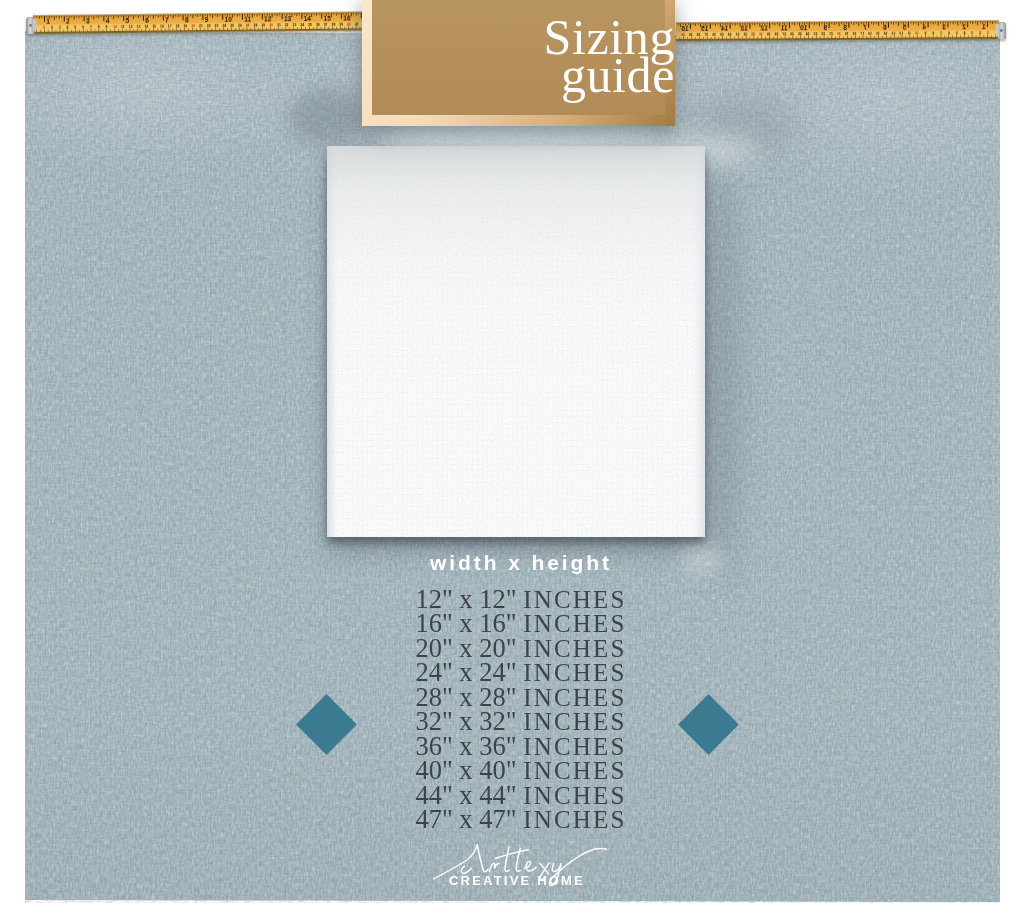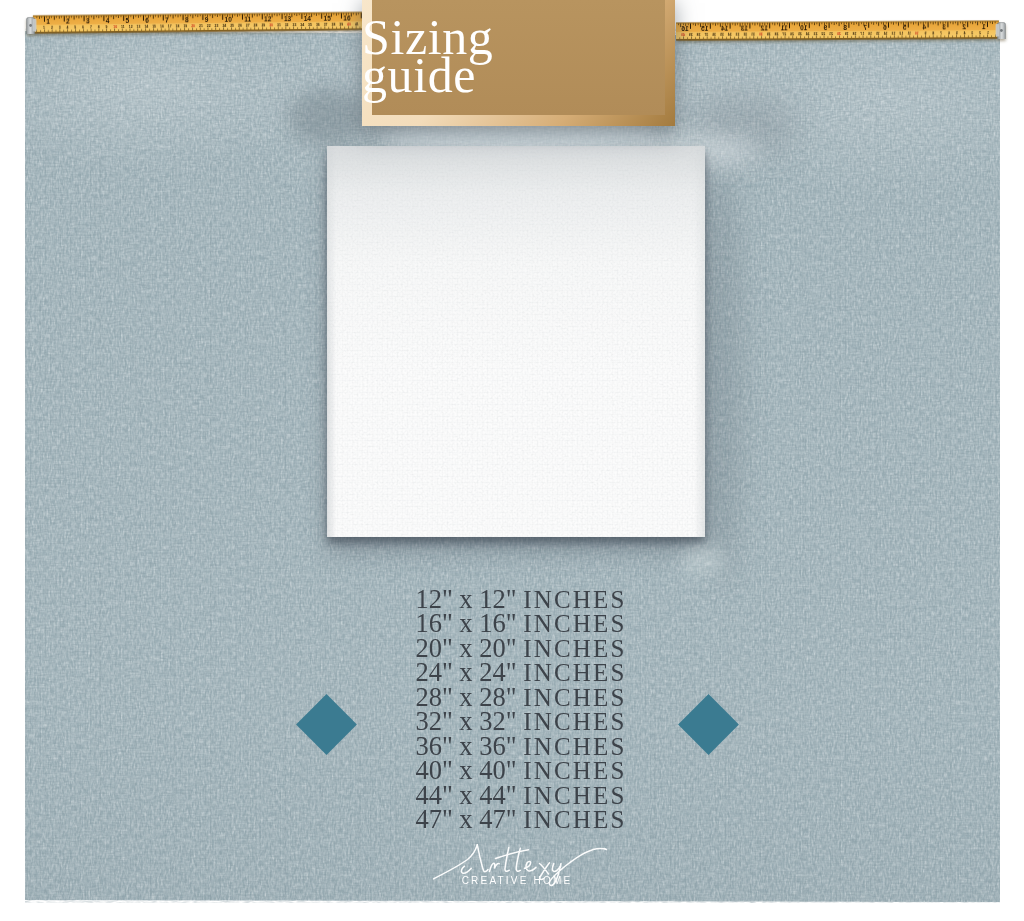--- a/index.html
+++ b/index.html
@@ -18,41 +18,41 @@
  clip-path:polygon(0 3px,100% 9px,100% 874px,0 872px);}
 .smudge{position:absolute;border-radius:50%;filter:blur(12px)}
 .tape{position:absolute;filter:drop-shadow(0 2px 1.5px rgba(70,50,10,0.40));line-height:0}
 .tape svg{display:block}
 .tapeL{left:26px;top:14.8px;transform:rotate(-0.62deg);transform-origin:0 50%}
 .tapeR{left:676px;top:20.9px;transform:rotate(-0.35deg) scaleX(-1);transform-origin:50% 50%}
 .titlebox{position:absolute;left:362px;top:-6px;width:313px;height:132px;
  background:linear-gradient(128deg,#f8e7cb 0%,#f3dcba 38%,#d6ad76 72%,#a27a3e 100%);
  padding:6px 10px 11px 10px;box-shadow:0 9px 20px rgba(75,85,95,0.55)}
 .titlebox .inner{width:100%;height:100%;background:linear-gradient(180deg,#b8945f 0%,#b18c58 100%)}
-.titleText{position:absolute;left:362px;top:18px;width:313px;text-align:left;
+.titleText{position:absolute;left:362px;top:18px;width:313px;text-align:right;
  font-family:"Liberation Serif",serif;color:#fff;font-size:50px;line-height:38px;letter-spacing:0.6px}
 .canvas{position:absolute;left:327px;top:146px;width:378px;height:391px;
  background-color:#fcfcfc;
  background-image:
   linear-gradient(180deg,rgba(210,214,216,0.85) 0,rgba(226,229,230,0.6) 12%,rgba(240,242,242,0.35) 30%,rgba(255,255,255,0) 58%),
   linear-gradient(90deg,rgba(206,210,212,0.65) 0,rgba(255,255,255,0) 2.5%,rgba(255,255,255,0) 97%,rgba(212,216,217,0.6) 100%),
   repeating-linear-gradient(90deg,rgba(150,158,162,0.035) 0 1px,rgba(0,0,0,0) 1px 5px),
   repeating-linear-gradient(0deg,rgba(150,158,162,0.03) 0 1px,rgba(0,0,0,0) 1px 6px);
  box-shadow:0 6px 8px rgba(55,65,78,0.58),0 15px 22px rgba(70,80,92,0.32)}
 .wxh{position:absolute;left:521px;top:551px;transform:translateX(-50%);white-space:nowrap;
  color:#fff;font-weight:bold;font-size:21px;letter-spacing:2.9px}
 .sizes{position:absolute;left:521px;top:587px;transform:translateX(-50%);
  font-family:"Liberation Serif",serif;color:#3d434a;font-size:26.5px;line-height:24.45px;text-align:center;white-space:nowrap}
 .sizes > div{height:24.45px}
 .sizes .in{font-size:25px;letter-spacing:2.2px}
 .diamond{position:absolute;width:43px;height:43px;background:#3b7b91;transform:rotate(45deg)}
 .dL{left:305px;top:703px}
 .dR{left:687px;top:703px}
 .chome{position:absolute;left:517px;top:877px;transform:translateX(-50%);white-space:nowrap;
- color:#fff;font-size:10px;font-weight:normal;letter-spacing:2.2px;line-height:8px}
+ color:#fff;font-size:13px;font-weight:bold;letter-spacing:2.2px;line-height:8px}
 </style></head>
 <body>
 <div class="page">
 
 <div class="fabric"></div>
 <svg style="position:absolute;left:25px;top:28px;pointer-events:none" width="975" height="875" viewBox="0 0 975 875">
 <filter id="linen" x="0" y="0" width="100%" height="100%">
 <feTurbulence type="fractalNoise" baseFrequency="0.55 0.18" numOctaves="2" seed="7" result="n1"></feTurbulence>
 <feColorMatrix in="n1" type="matrix" values="0 0 0 0 1  0 0 0 0 1  0 0 0 0 1  0.9 0.9 0.9 0 -1.05"></feColorMatrix>
 </filter>
@@ -688,20 +688,21 @@
 </svg>
 
 <div class="smudge" style="left:680px;top:545px;width:46px;height:30px;background:rgba(231,239,241,0.32);filter:blur(8px)"></div>
 
 <div class="titlebox">
       <div class="inner"></div>
     </div>
 
 <div class="titleText">Sizing<br>guide</div>
 
+<div class="wxh">width x height</div>
 
 <div class="sizes">
 <div>12" x 12"&nbsp;<span class="in">INCHES</span></div>
 <div>16" x 16"&nbsp;<span class="in">INCHES</span></div>
 <div>20" x 20"&nbsp;<span class="in">INCHES</span></div>
 <div>24" x 24"&nbsp;<span class="in">INCHES</span></div>
 <div>28" x 28"&nbsp;<span class="in">INCHES</span></div>
 <div>32" x 32"&nbsp;<span class="in">INCHES</span></div>
 <div>36" x 36"&nbsp;<span class="in">INCHES</span></div>
 <div>40" x 40"&nbsp;<span class="in">INCHES</span></div>

